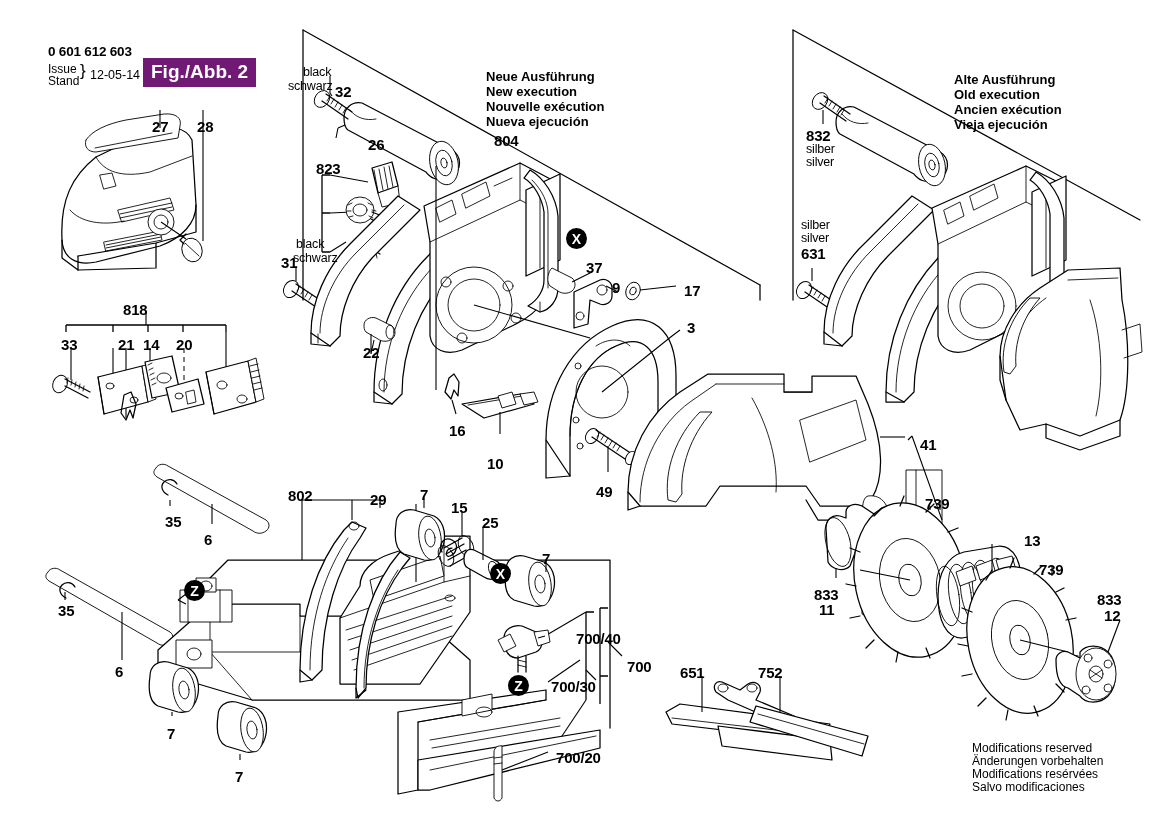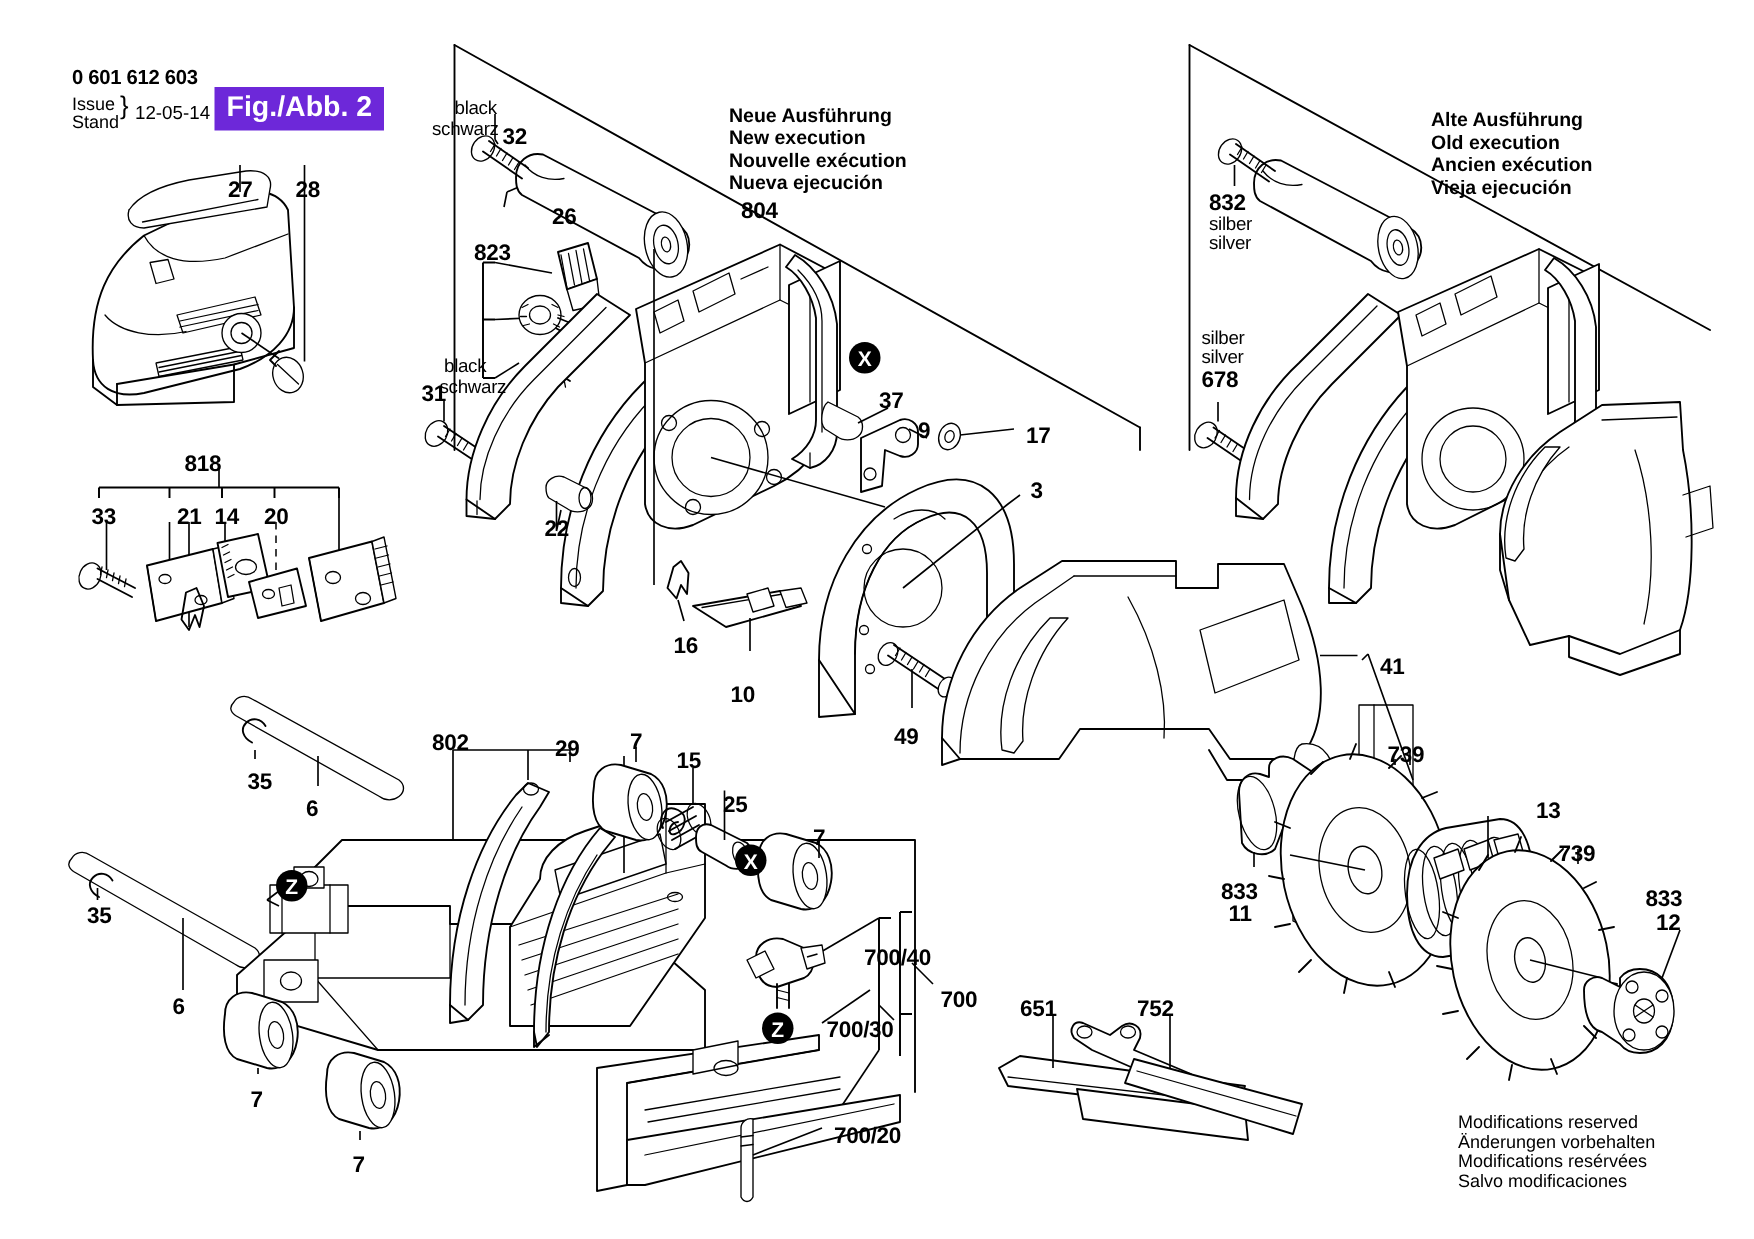--- a/index.html
+++ b/index.html
@@ -2,21 +2,21 @@
 <html><head>
 <meta charset="utf-8">
 <style>
   html,body{margin:0;padding:0;background:#ffffff;}
   body{font-family:"Liberation Sans", sans-serif;color:#000;}
   #sheet{position:relative;width:1169px;height:826px;background:#fff;overflow:hidden;}
   .lbl{position:absolute;font-weight:bold;font-size:15px;line-height:1;white-space:nowrap;letter-spacing:-0.2px;}
   .lbl.sm{font-weight:normal;font-size:12.5px;}
   .multi{position:absolute;font-weight:bold;font-size:13px;line-height:1.18;white-space:pre;}
   .plain{position:absolute;font-weight:normal;font-size:12px;line-height:1.22;white-space:pre;}
-  .figbox{position:absolute;background:#6d28d9;color:#fff;font-weight:bold;font-size:19px;
+  .figbox{position:absolute;background:#701a75;color:#fff;font-weight:bold;font-size:19px;
           padding:3px 8px 4px 8px;letter-spacing:0px;}
   .issue{position:absolute;font-size:12px;line-height:1.05;white-space:pre;}
   .marker{position:absolute;width:21px;height:21px;border-radius:50%;background:#000;color:#fff;
           font-weight:bold;font-size:14px;display:flex;align-items:center;justify-content:center;}
   svg.art{position:absolute;left:0;top:0;width:1169px;height:826px;}
   .art .o{fill:none;stroke:#000;stroke-width:1.25;stroke-linejoin:round;stroke-linecap:round;}
   .art .t{fill:none;stroke:#000;stroke-width:0.85;stroke-linejoin:round;stroke-linecap:round;}
   .art .lead{fill:none;stroke:#000;stroke-width:1.1;}
   .art .brk{fill:none;stroke:#000;stroke-width:1.3;}
   .art .fillw{fill:#ffffff;stroke:#000;stroke-width:1.25;stroke-linejoin:round;}
@@ -565,21 +565,21 @@
 
   <div class="lbl sm" style="left:296px;top:238px;">black</div>
   <div class="lbl sm" style="left:293px;top:252px;">schwarz</div>
 
   <div class="lbl" style="left:806px;top:128px;">832</div>
   <div class="lbl sm" style="left:806px;top:143px;">silber</div>
   <div class="lbl sm" style="left:806px;top:156px;">silver</div>
 
   <div class="lbl sm" style="left:801px;top:219px;">silber</div>
   <div class="lbl sm" style="left:801px;top:232px;">silver</div>
-  <div class="lbl" style="left:801px;top:246px;">678</div>
+  <div class="lbl" style="left:801px;top:246px;">631</div>
 
   <div class="plain" style="left:972px;top:741px;">Modifications reserved</div>
   <div class="plain" style="left:972px;top:754px;">Änderungen vorbehalten</div>
   <div class="plain" style="left:972px;top:767px;">Modifications resérvées</div>
   <div class="plain" style="left:972px;top:780px;">Salvo modificaciones</div>
 
   <div id="labels-layer">
       <div class="lbl" style="left: 152px; top: 119px;">27</div>
       <div class="lbl" style="left: 197px; top: 119px;">28</div>
       <div class="lbl" style="left: 123px; top: 302px;">818</div>
@@ -603,21 +603,21 @@
       <div class="lbl" style="left: 586px; top: 260px;">37</div>
       <div class="lbl" style="left: 612px; top: 280px;">9</div>
       <div class="lbl" style="left: 684px; top: 283px;">17</div>
       <div class="lbl" style="left: 687px; top: 320px;">3</div>
       <div class="lbl" style="left: 596px; top: 484px;">49</div>
       <div class="lbl" style="left: 920px; top: 437px;">41</div>
       <div class="lbl" style="left: 288px; top: 488px;">802</div>
       <div class="lbl" style="left: 370px; top: 492px;">29</div>
       <div class="lbl" style="left: 420px; top: 487px;">7</div>
       <div class="lbl" style="left: 451px; top: 500px;">15</div>
-      <div class="lbl" style="left: 482px; top: 529px; text-align: right;">25</div>
+      <div class="lbl" style="left: 482px; top: 515px; text-align: right;">25</div>
       <div class="lbl" style="left: 542px; top: 551px;">7</div>
       <div class="lbl" style="left: 551px; top: 631px; padding-left: 25px;">700/40</div>
       <div class="lbl" style="left: 551px; top: 679px;">700/30</div>
       <div class="lbl" style="left: 627px; top: 659px;">700</div>
       <div class="lbl" style="left: 556px; top: 750px;">700/20</div>
       <div class="lbl" style="left: 680px; top: 665px;">651</div>
       <div class="lbl" style="left: 758px; top: 665px;">752</div>
       <div class="lbl" style="left: 814px; top: 587px;">833</div>
       <div class="lbl" style="left: 819px; top: 602px;">11</div>
       <div class="lbl" style="left: 925px; top: 496px;">739</div>

